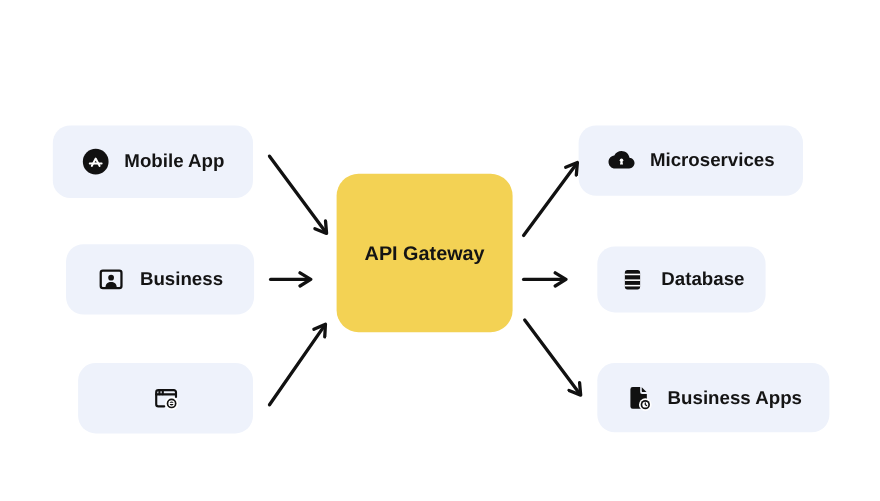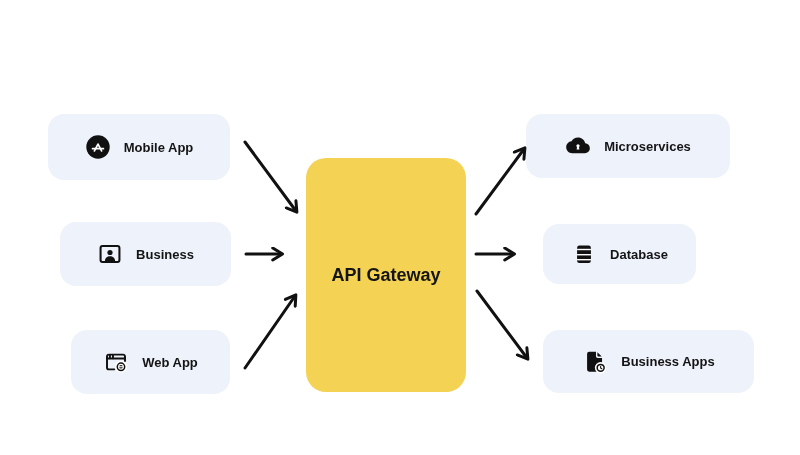--- a/index.html
+++ b/index.html
@@ -13,25 +13,25 @@
   html,body{width:800px;height:455px;background:var(--page-bg);overflow:hidden;}
   body{font-family:"Liberation Sans","DejaVu Sans",sans-serif;color:var(--text);}
   .canvas{position:relative;width:800px;height:455px;background:var(--page-bg);}
   .diagram-title{
     position:absolute;left:0;top:42px;width:100%;
     text-align:center;font-size:18px;font-weight:700;letter-spacing:.2px;
   }
   .node{
     position:absolute;display:flex;align-items:center;justify-content:center;
     gap:13px;background:var(--node-bg);border-radius:16px;
-    font-size:13px;font-weight:700;white-space:nowrap;
+    font-size:17px;font-weight:700;white-space:nowrap;
   }
   .node .icon{display:flex;align-items:center;justify-content:center;flex:0 0 auto;}
   .gateway{
-    position:absolute;left:306px;top:158px;width:160px;height:234px;
+    position:absolute;left:306px;top:158px;width:160px;height:144px;
     background:var(--gateway-bg);border-radius:20px;
     display:flex;align-items:center;justify-content:center;
     font-size:18px;font-weight:700;
   }
   .arrows{position:absolute;left:0;top:0;width:800px;height:455px;pointer-events:none;}
 </style>
 </head>
 <body>
 
 <div class="canvas">
@@ -71,21 +71,20 @@
           <path d="M9.2 5.6 v3"></path>
         </g>
         <circle cx="16.6" cy="16.4" r="5.6" fill="#fff"></circle>
         <circle cx="16.6" cy="16.4" r="4.1" fill="#111"></circle>
         <g fill="none" stroke="#fff" stroke-width="1">
           <circle cx="16.6" cy="16.4" r="2.2"></circle>
           <path d="M14.4 16.4 h4.4"></path>
         </g>
       </svg>
     </span>
-    <span>Web App</span>
   </div>
 
   <div class="gateway">
     <span>API Gateway</span>
   </div>
 
   <div class="node" style="left:526px;top:114px;width:204px;height:64px;">
     <span class="icon">
       <svg width="26" height="26" viewBox="0 0 24 24">
         <path d="M19.35 10.04 C18.67 6.59 15.64 4 12 4 C9.11 4 6.6 5.64 5.35 8.04 C2.34 8.36 0 10.91 0 14 c0 3.31 2.69 6 6 6 h13 c2.76 0 5 -2.24 5 -5 c0 -2.64 -2.05 -4.78 -4.65 -4.96 z" transform="translate(1.1,0.4) scale(0.91)" fill="#111"></path>

